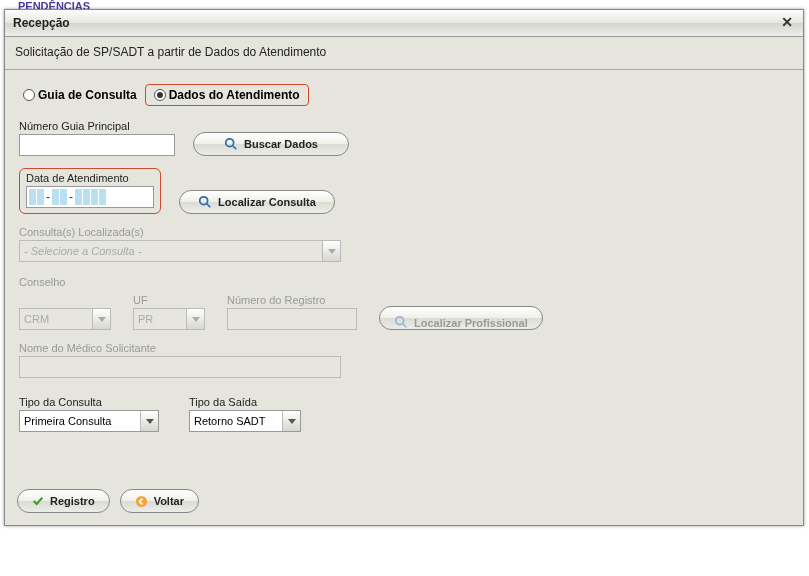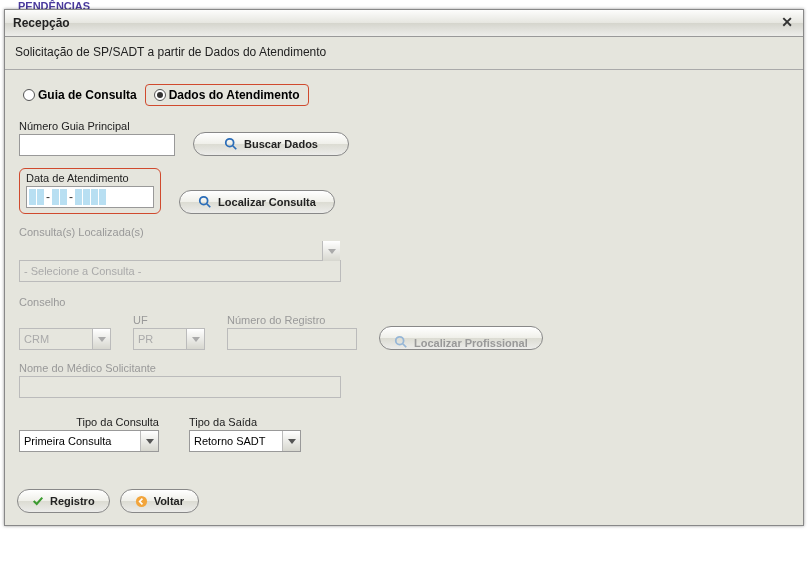--- a/index.html
+++ b/index.html
@@ -105,21 +105,21 @@
             <circle cx="6.5" cy="6.5" r="4.5" fill="none" stroke="#2b6db8" stroke-width="2"></circle>
             <line x1="10" y1="10" x2="14" y2="14" stroke="#2b6db8" stroke-width="2"></line>
           </svg>
         <span>Localizar Consulta</span>
       </button>
     </div>
 
     <div class="field" style="margin-bottom:14px;">
       <span class="label disabled">Consulta(s) Localizada(s)</span>
       <div class="select-wrap" style="width:322px;">
-        <input class="text select-box disabled" disabled="" style=" margin-top: 20px;" value="- Selecione a Consulta -">
+        <input class="text select-box disabled" disabled="" style="font-style: italic;" value="- Selecione a Consulta -">
         <span class="select-arrow disabled"></span>
       </div>
     </div>
 
     <div class="field-row" style="gap:22px;">
       <div class="field" style="width:92px;gap:20px;">
         <span class="label disabled">Conselho</span>
         <div class="select-wrap" style="width:92px;">
           <input class="text select-box disabled" disabled="" value="CRM" style="">
           <span class="select-arrow disabled"></span>
@@ -144,21 +144,21 @@
         <span>Localizar Profissional</span>
       </button>
     </div>
 
     <div class="field" style="margin-bottom:18px;">
       <span class="label disabled">Nome do Médico Solicitante</span>
       <input class="text disabled" disabled="" style="width: 322px;" value="">
     </div>
 
     <div class="field-row" style="gap:30px;">
-      <div class="field" style="width:140px;align-items:flex-end;">
+      <div class="field" style="width:140px;">
         <span class="label">Tipo da Consulta</span>
         <div class="select-wrap" style="width:140px;">
           <input class="text select-box" value="Primeira Consulta" style="">
           <span class="select-arrow"></span>
         </div>
       </div>
       <div class="field" style="width:120px;">
         <span class="label">Tipo da Saída</span>
         <div class="select-wrap" style="width:112px;">
           <input class="text select-box" value="Retorno SADT" style="">

